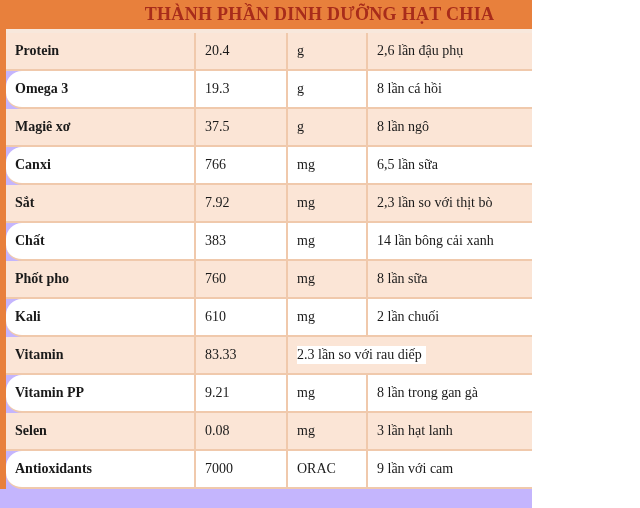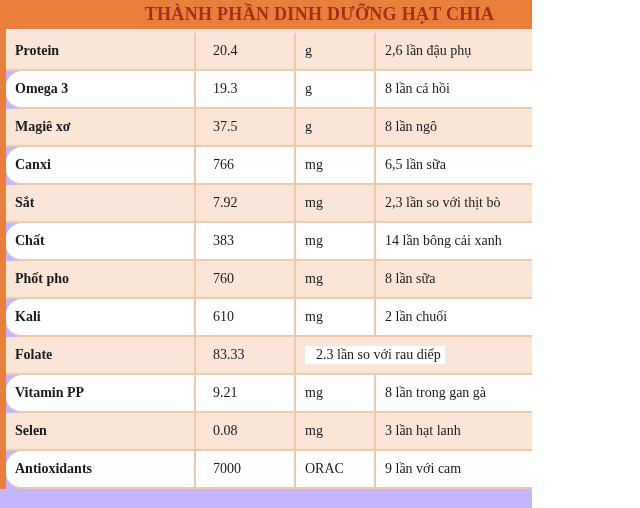--- a/index.html
+++ b/index.html
@@ -54,26 +54,26 @@
     align-items: center;
     padding-left: 9px;
     padding-right: 4px;
     font-size: 14px;
     border-right: 2px solid var(--cell-border);
     overflow: hidden;
     white-space: nowrap;
   }
   .cell:last-child { border-right: none; }
   .c1 { width: 190px; font-weight: bold; }
-  .c2 { width: 92px; margin-left: 8px; }
+  .c2 { width: 92px; }
   .c3 { width: 80px; }
   .c4 { flex: 1; }
   .hl {
     background: #FFFFFF;
-    padding: 1px 4px 1px 11px;
+    padding: 1px 4px 1px 0;
     text-align: center;
   }
 </style>
 </head>
 <body>
 
 <div class="page">
   <div class="table-wrap">
     <div class="table-header">
       <span class="table-title">THÀNH PHẦN DINH DƯỠNG HẠT CHIA</span>
@@ -186,21 +186,21 @@
           </div>
           <div class="cell c3">
             <span>mg</span>
           </div>
           <div class="cell c4">
             <span>2 lần chuối</span>
           </div>
         </div>
         <div class="row peach">
           <div class="cell c1">
-            <span>Folate</span>
+            <span>Vitamin</span>
           </div>
           <div class="cell c2">
             <span>83.33</span>
           </div>
           <div class="cell c4">
             <span class="hl">2.3 lần so với rau diếp</span>
           </div>
         </div>
         <div class="row white">
           <div class="cell c1">

